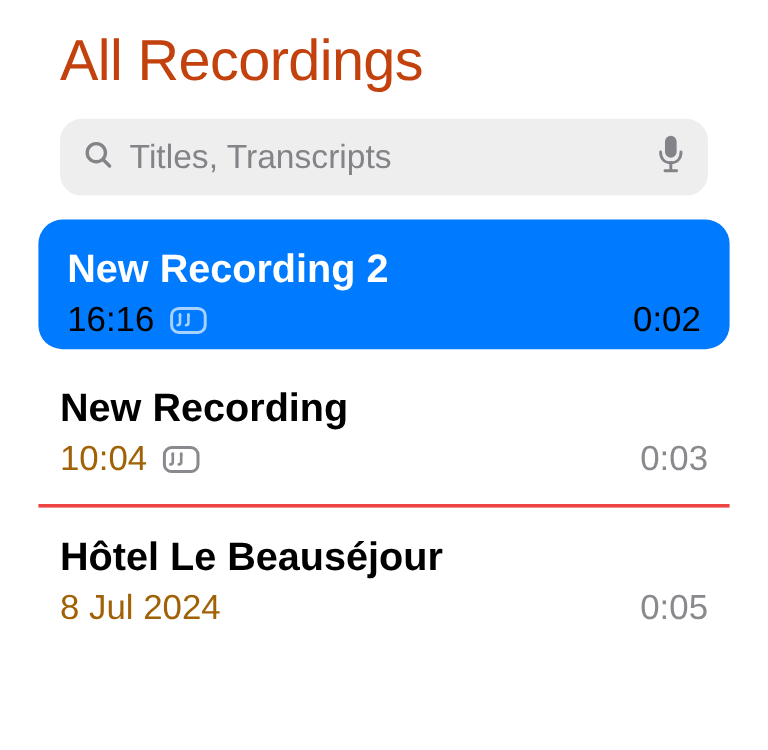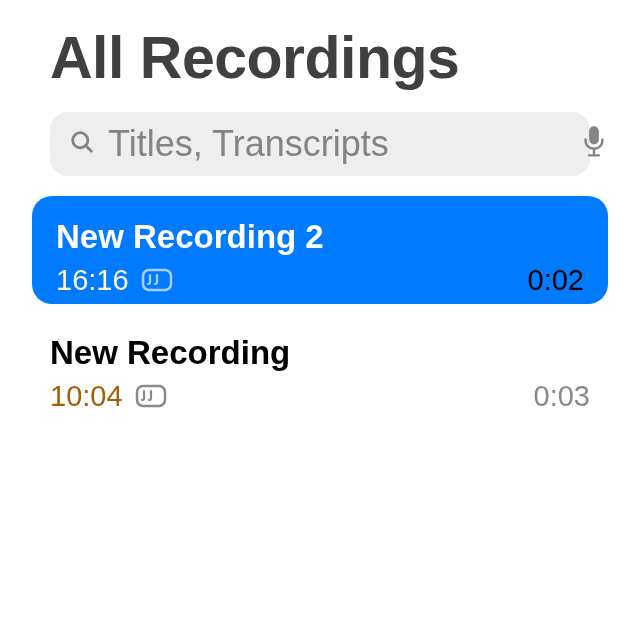--- a/index.html
+++ b/index.html
@@ -11,43 +11,43 @@
     body {
       width: 640px;
       height: 625px;
       background: #ffffff;
       overflow: hidden;
     }
     .header {
       padding: 24px 50px 16px 50px;
     }
     .title {
-      font-size: 59px;
-      font-weight: 700;
-      color: #404040;
+      font-size: 48px;
+      font-weight: 400;
+      color: #c2410c;
       letter-spacing: -0.5px;
     }
     .search-container {
       margin: 4px 50px 20px 50px;
       background: #efeeef;
       border-radius: 18px;
       height: 64px;
       display: flex;
       align-items: center;
       padding: 0 18px;
     }
     .search-icon {
       flex-shrink: 0;
       margin-right: 12px;
     }
     .search-input {
       flex: 1;
       border: none;
       background: transparent;
-      font-size: 36px;
+      font-size: 28px;
       color: #838388;
       outline: none;
     }
     .search-input::placeholder {
       color: #838388;
     }
     .mic-icon {
       flex-shrink: 0;
       margin-left: 8px;
     }
@@ -91,21 +91,21 @@
     .recording-left {
       display: flex;
       align-items: center;
       gap: 12px;
     }
     .recording-time {
       font-size: 29px;
       color: #a16207;
     }
     .selected .recording-time {
-      color: #fef9c3;
+      color: #000000;
     }
     .transcript-icon {
       display: inline-flex;
       align-items: center;
     }
     .recording-duration {
       font-size: 29px;
       color: #8a8a8e;
     }
     .selected .recording-duration {
@@ -175,14 +175,23 @@
             <path d="M16 7 L16 14 Q16 16 14 16" stroke="#8a8a8e" stroke-width="2.2" fill="none" stroke-linecap="round"></path>
             <circle cx="9" cy="8" r="1.2" fill="#8a8a8e"></circle>
             <circle cx="16" cy="8" r="1.2" fill="#8a8a8e"></circle>
           </svg>
         </span>
       </div>
       <span class="recording-duration">0:03</span>
     </div>
   </div>
 
+  <div class="recording-item">
+    <div class="recording-title">Hôtel Le Beauséjour</div>
+    <div class="recording-meta">
+      <div class="recording-left">
+        <span class="recording-time">8 Jul 2024</span>
+      </div>
+      <span class="recording-duration">0:05</span>
+    </div>
+  </div>
 
 </div>
 
 </body></html>

